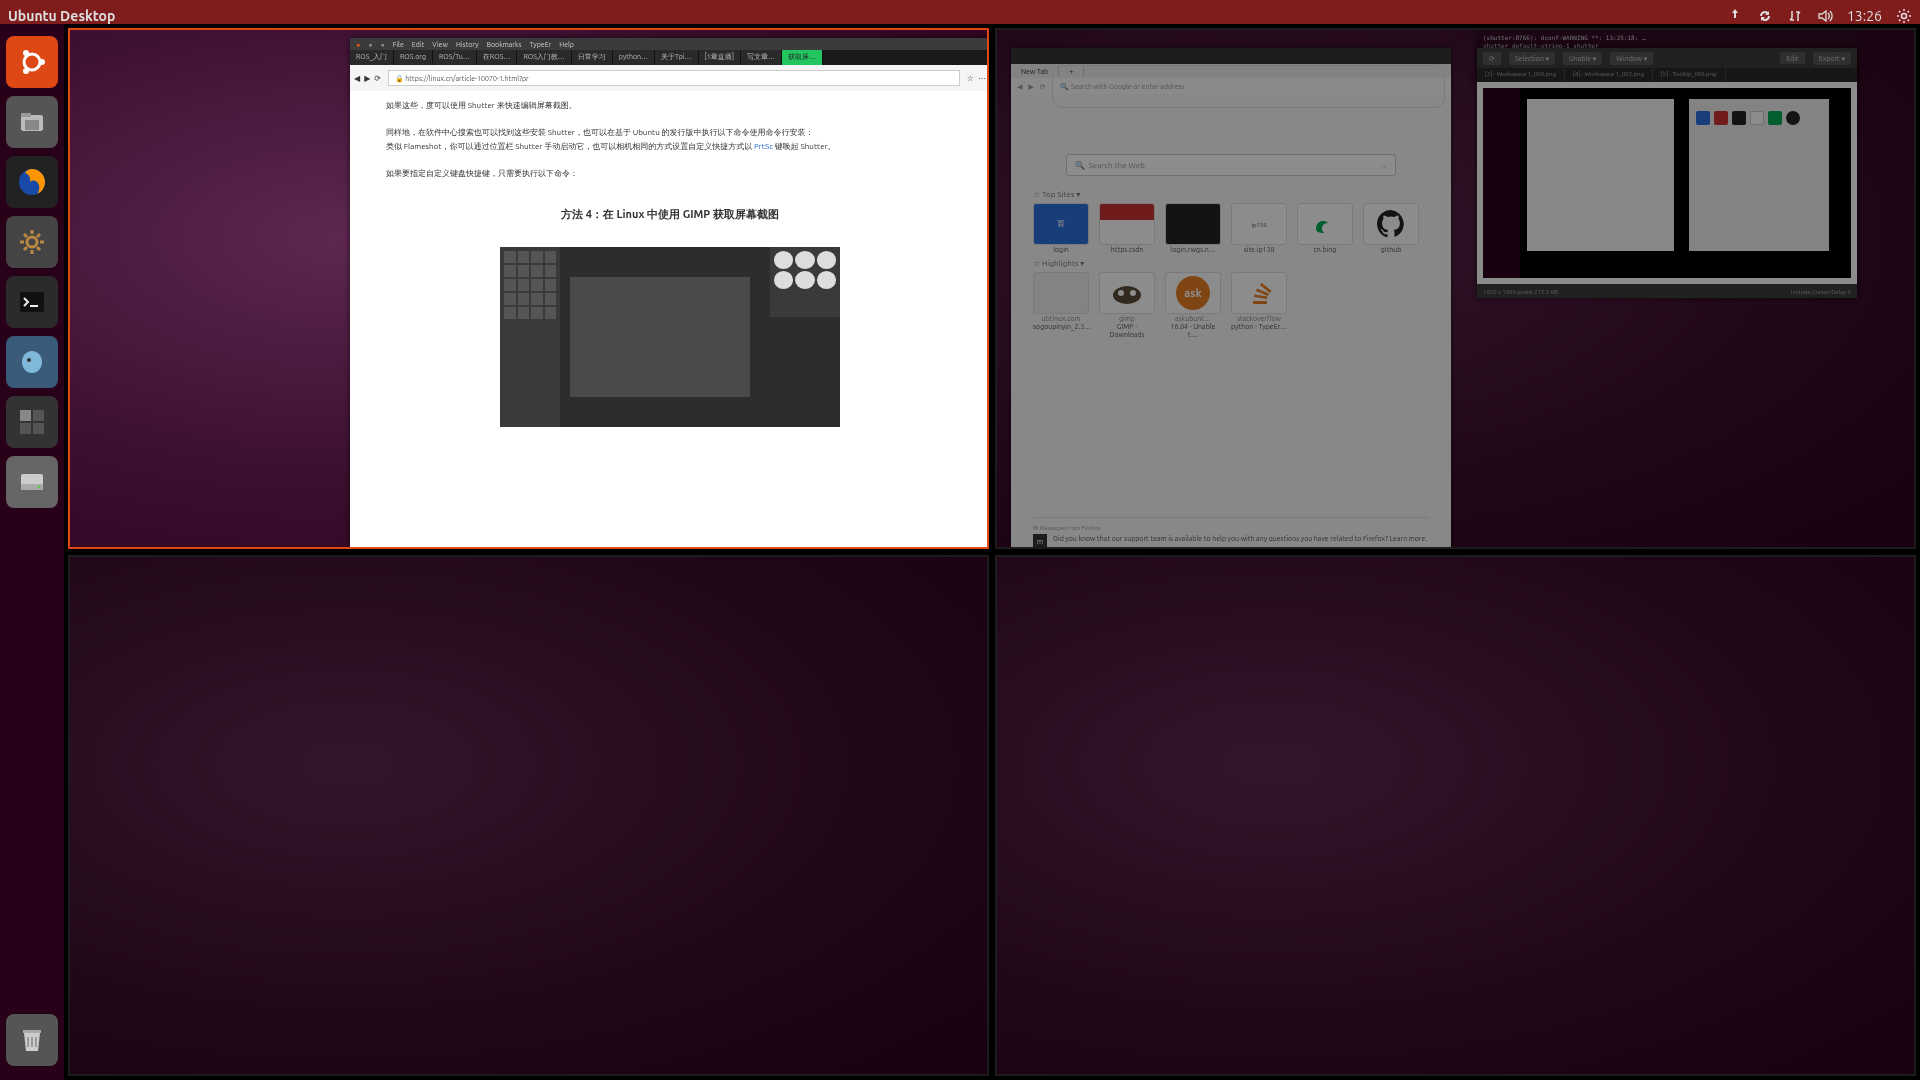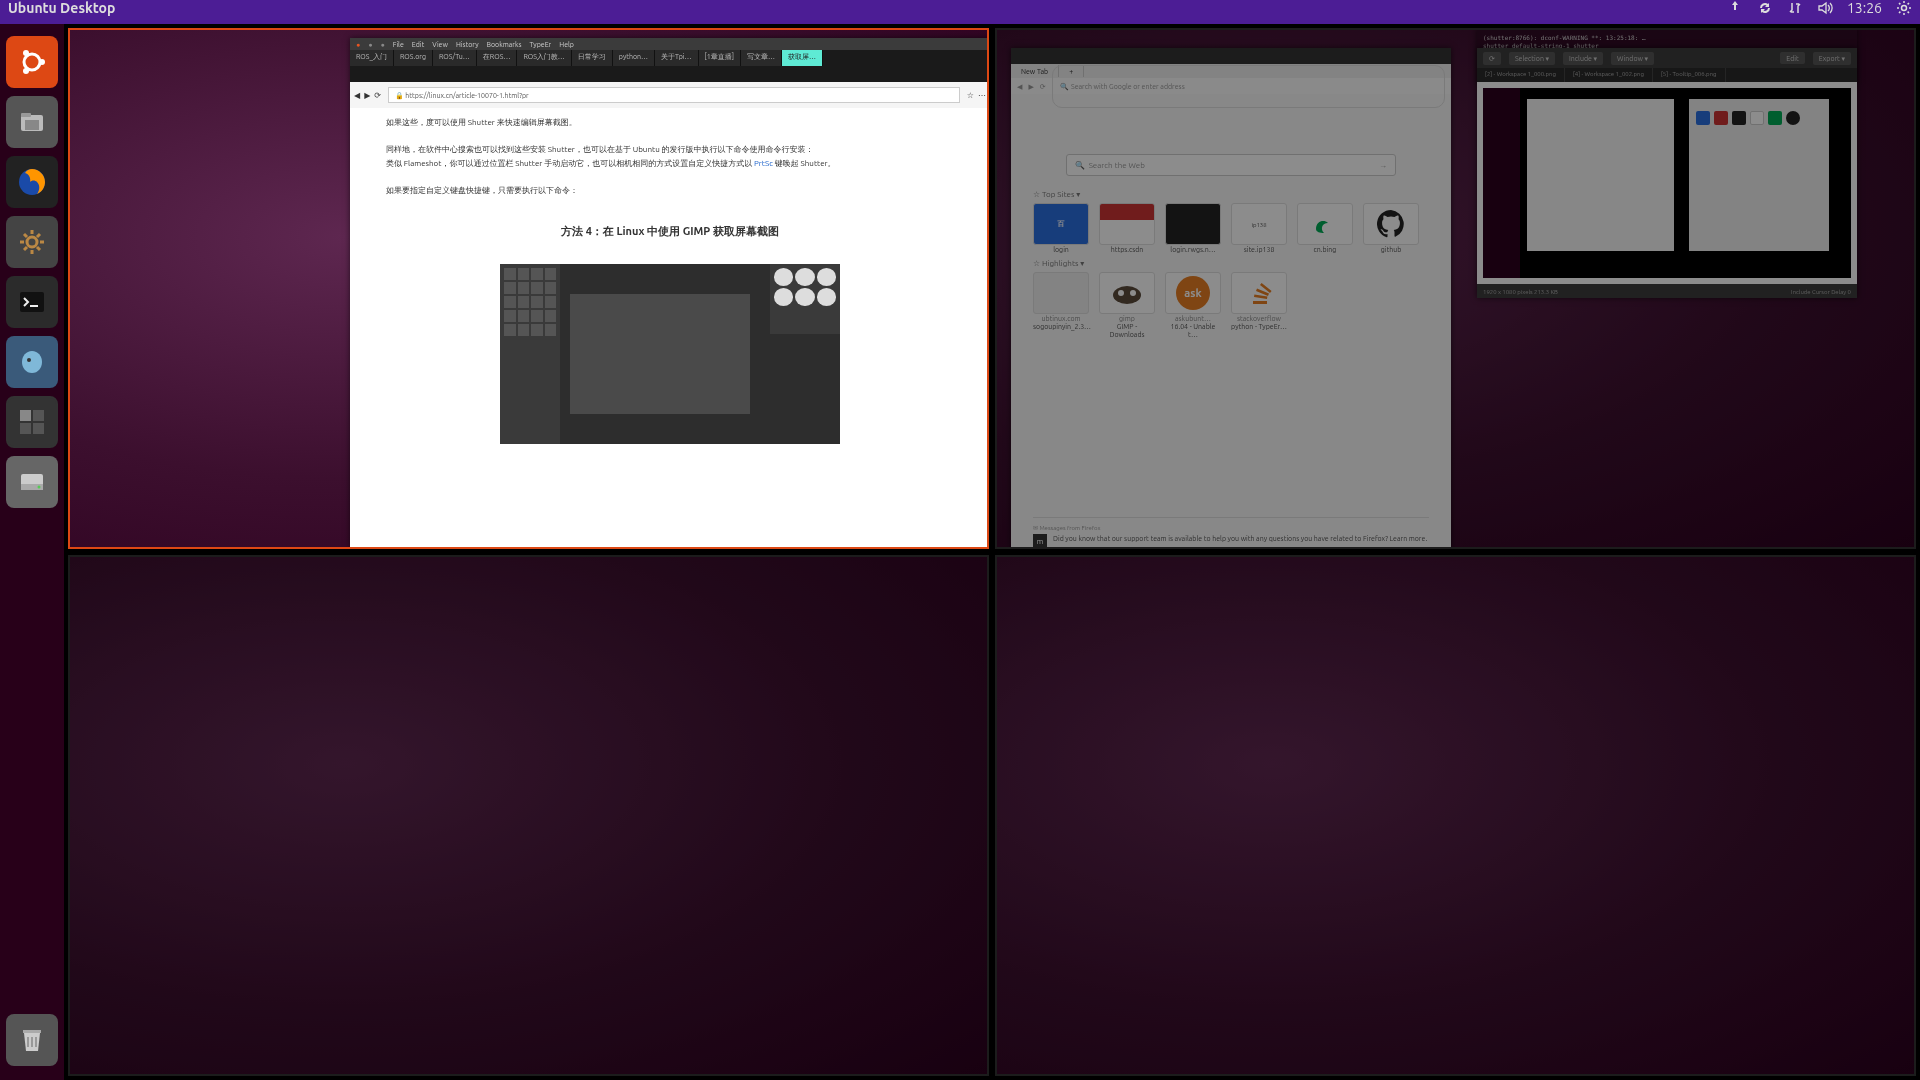--- a/index.html
+++ b/index.html
@@ -5,22 +5,22 @@
 * { margin: 0; padding: 0; box-sizing: border-box; }
 body {
   width: 1920px; height: 1080px;
   background: #2c001e;
   font-family: Ubuntu, "Segoe UI", sans-serif;
   overflow: hidden;
   position: relative;
 }
 .top-panel {
   position: absolute; top: 0; left: 0; right: 0; height: 24px;
-  background: #4c1d95; color: #ddd; font-size: 14px;
-  display: flex; align-items: flex-start; padding: 0 8px;
+  background: #7f1d1d; color: #ddd; font-size: 14px;
+  display: flex; align-items: flex-end; padding: 0 8px;
 }
 .top-panel .title { font-weight: bold; }
 .top-panel .spacer { flex: 1; }
 .top-panel .indicator { margin-left: 14px; display: flex; align-items: center; }
 .top-panel svg { fill: #ddd; }
 .launcher {
   position: absolute; top: 24px; left: 0; bottom: 0; width: 64px;
   background: rgba(40,0,25,0.85);
   display: flex; flex-direction: column; align-items: center;
   padding-top: 8px;
@@ -69,28 +69,28 @@
 }
 .win-browser {
   left: 280px; top: 8px; width: 640px; height: 510px;
   background: #f2f2f2;
 }
 .win-browser .menubar {
   height: 12px; background: #3b3b3b; color: #ccc; font-size: 7px;
   display: flex; gap: 8px; padding: 0 6px; align-items: center;
 }
 .win-browser .tabbar {
-  height: 32px; background: #1a1a1a; display: flex; overflow: hidden;
+  height: 15px; background: #1a1a1a; display: flex; overflow: hidden;
 }
 .win-browser .tab {
   height: 16px; background: #2a2a2a; color: #bbb; font-size: 7px;
   padding: 2px 6px; border-right: 1px solid #111; white-space: nowrap;
   max-width: 60px; overflow: hidden;
 }
-.win-browser .tab.active { background: #5eead4; color: #222; }
+.win-browser .tab.active { background: #22c55e; color: #222; }
 .win-browser .urlbar {
   height: 16px; background: #fff; border: 1px solid #ccc; margin: 3px;
   font-size: 7px; display: flex; align-items: center; padding: 0 6px;
   color: #555;
 }
 .win-browser .content {
   background: #fff; height: calc(100% - 50px); padding: 8px 36px;
   font-size: 8px; color: #333; line-height: 1.7;
 }
 .code-block {
@@ -445,21 +445,21 @@
             <div style="width:14px;height:14px;background:#333;color:#fff;display:flex;align-items:center;justify-content:center;font-size:8px">m</div>
             <span>Did you know that our support team is available to help you with any questions you have related to Firefox? Learn more.</span>
           </div>
       </div>
     </div>
 
     <div class="window win-shutter">
       <div class="tb">
         <span class="btn">⟳</span>
         <span class="btn">Selection ▾</span>
-        <span class="btn">Include ▾</span>
+        <span class="btn">Unable ▾</span>
         <span class="btn">Window ▾</span>
         <span style="flex:1"></span>
         <span class="btn">Edit</span>
         <span class="btn">Export ▾</span>
       </div>
       <div class="filetabs">
         <div>[2] - Workspace 1_000.png</div>
         <div>[4] - Workspace 1_002.png</div>
         <div>[5] - Tooltip_006.png</div>
       </div>

